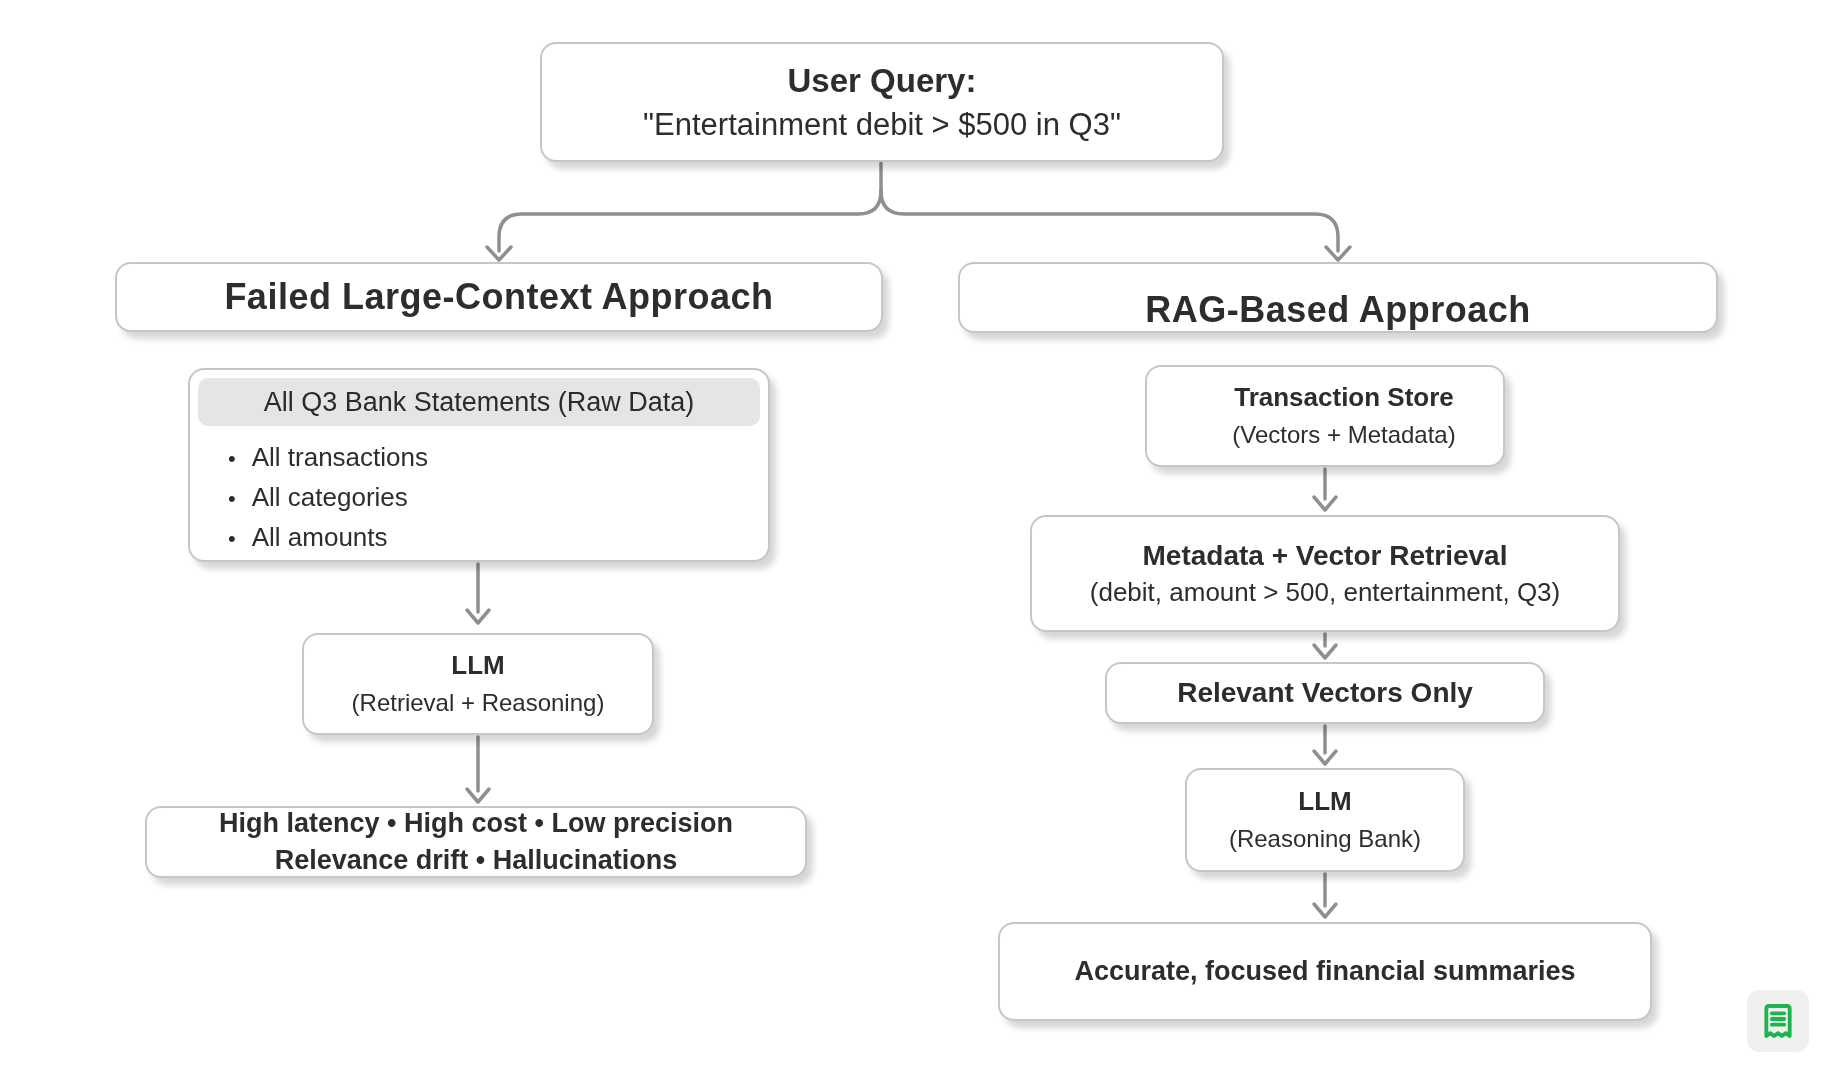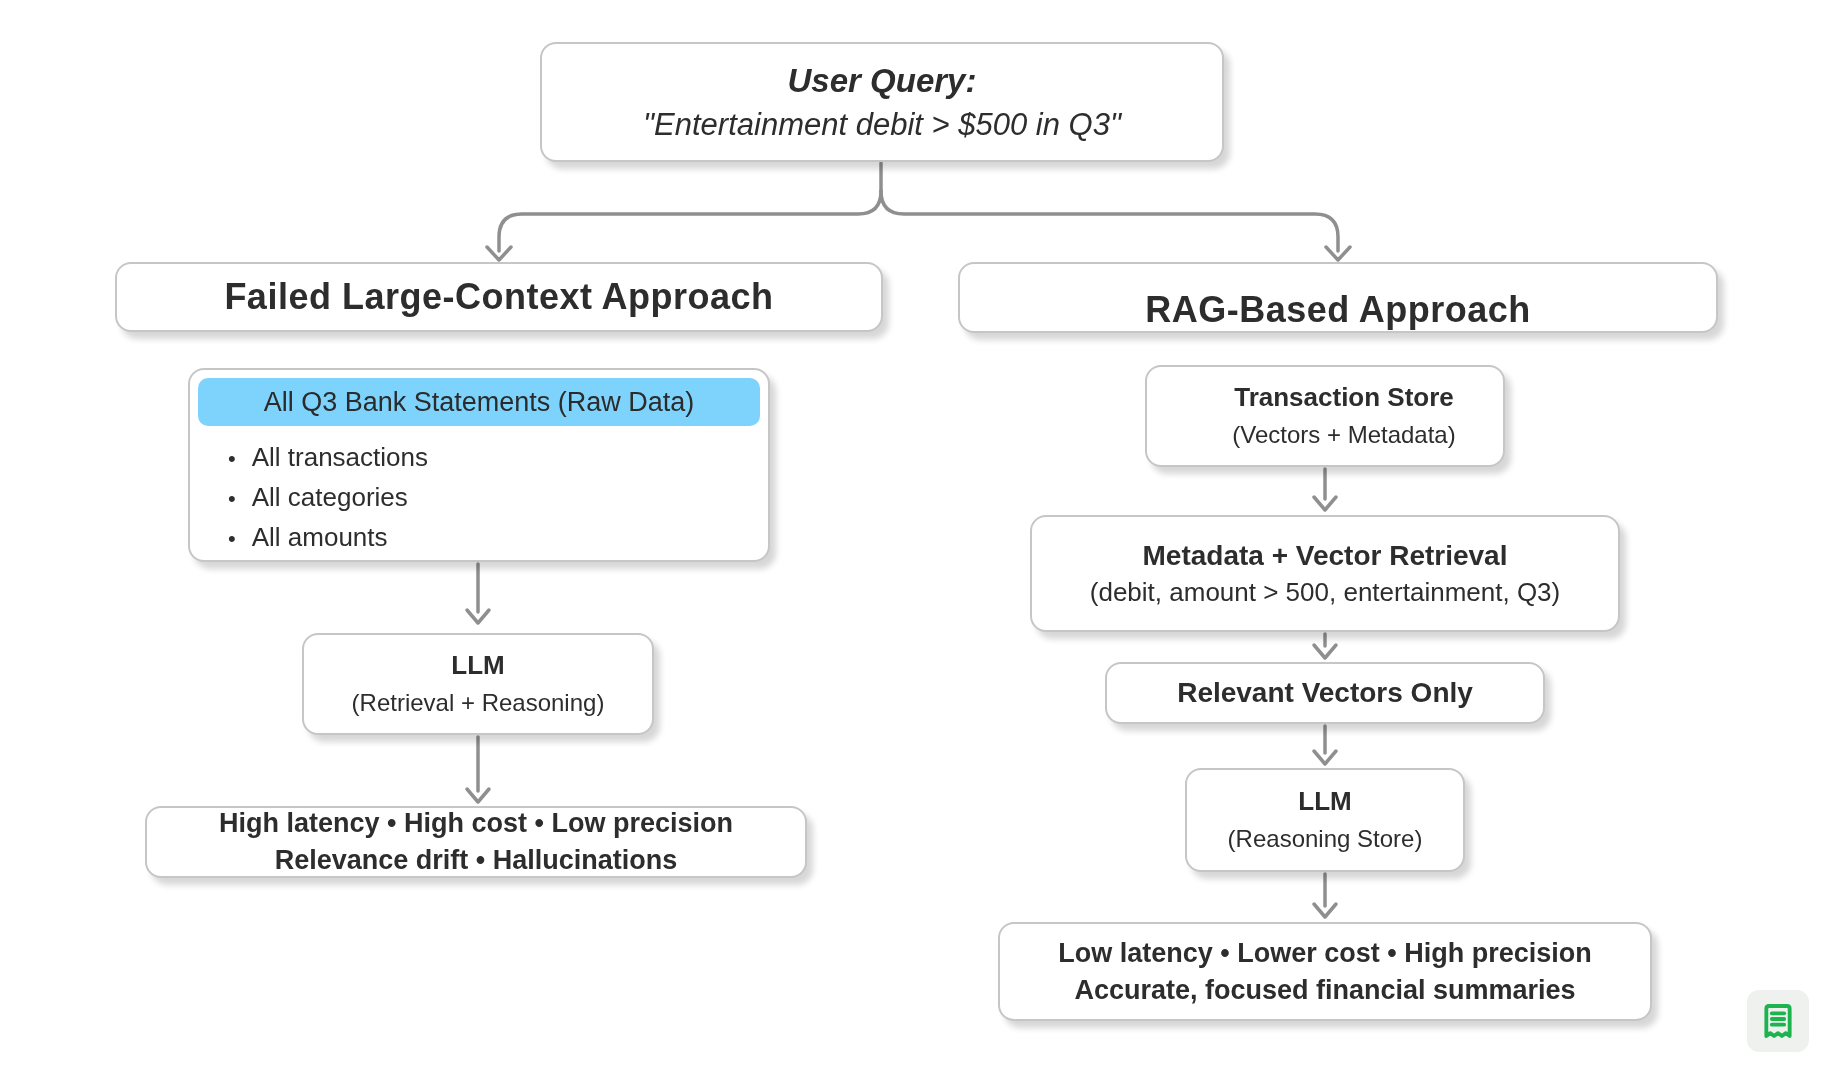--- a/index.html
+++ b/index.html
@@ -15,34 +15,34 @@
     position: absolute; z-index: 1; box-sizing: border-box;
     background: #ffffff;
     border: 2px solid #c6c6c6;
     border-radius: 16px;
     box-shadow: 6px 7px 6px rgba(0,0,0,0.16);
     display: flex; flex-direction: column; align-items: center; justify-content: center;
     text-align: center;
   }
 
   
-  .query-box { left: 540px; top: 42px; width: 684px; height: 120px; gap: 6px; font-style: italic; }
+  .query-box { left: 540px; top: 42px; width: 684px; height: 120px; gap: 6px; }
   .query-title { font-size: 33px; font-weight: 700; line-height: 1.2; }
   .query-sub   { font-size: 31px; font-weight: 400; line-height: 1.2; }
 
   
   .title-box { height: 70px; font-size: 36px; font-weight: 600; letter-spacing: 0.5px; }
   .title-left  { left: 115px; top: 262px; width: 768px; }
   .title-right { left: 958px; top: 262px; width: 760px; height: 71px; justify-content: flex-end; }
 
   
   .data-box { left: 188px; top: 368px; width: 582px; height: 194px;
               justify-content: flex-start; align-items: stretch; text-align: left; }
   .data-header {
-    margin: 8px 8px 0 8px; border-radius: 10px; background: #7dd3fc;
+    margin: 8px 8px 0 8px; border-radius: 10px; background: #e5e5e5;
     height: 48px; display: flex; align-items: center; justify-content: center;
     font-size: 27px; font-weight: 500; color: #2b2b2b;
   }
   .data-bullets { padding: 12px 0 0 38px; display: flex; flex-direction: column; }
   .bullet-row { display: flex; align-items: baseline; font-size: 26px; line-height: 39px; }
   .bullet-dot { font-size: 22px; margin-right: 16px; }
 
   
   .node-title { font-size: 26px; font-weight: 700; line-height: 1.35; }
   .node-sub   { font-size: 24px; font-weight: 400; line-height: 1.35; }
@@ -147,25 +147,24 @@
     <div class="retr-title">Metadata + Vector Retrieval</div>
     <div class="retr-sub">(debit, amount &gt; 500, entertainment, Q3)</div>
   </div>
 
   <div class="box chunks-box">
     <span>Relevant Vectors Only</span>
   </div>
 
   <div class="box llm-right">
     <div class="node-title">LLM</div>
-    <div class="node-sub">(Reasoning Store)</div>
+    <div class="node-sub">(Reasoning Bank)</div>
   </div>
 
   <div class="box result-right">
-    <div class="result-line">Low latency • Lower cost • High precision</div>
     <div class="result-line">Accurate, focused financial summaries</div>
   </div>
 
   <div class="badge">
     <svg width="40" height="40" viewBox="0 0 24 24">
       <g stroke="#1db34f" stroke-width="2.3" fill="none" stroke-linecap="round" stroke-linejoin="round">
         <path d="M5 21 V4.6 Q5 3 6.6 3 H17.4 Q19 3 19 4.6 V21 L16.67 19.3 L14.33 21 L12 19.3 L9.67 21 L7.33 19.3 L5 21 Z"></path>
         <path d="M8.3 7.4 H15.7"></path>
         <path d="M8.3 10.8 H15.7"></path>
         <path d="M8.3 14.2 H15.7"></path>

